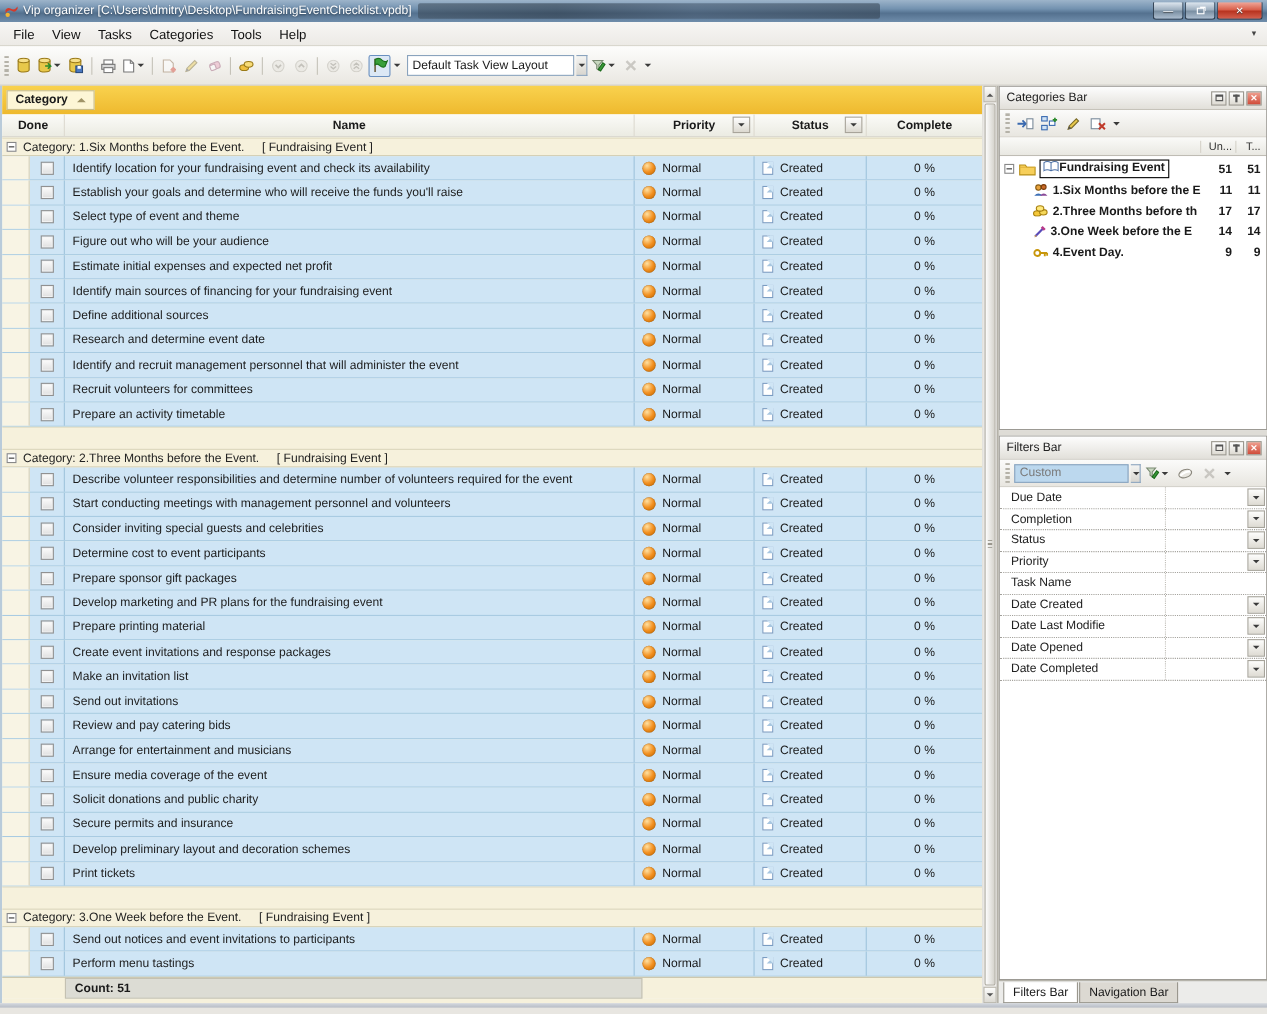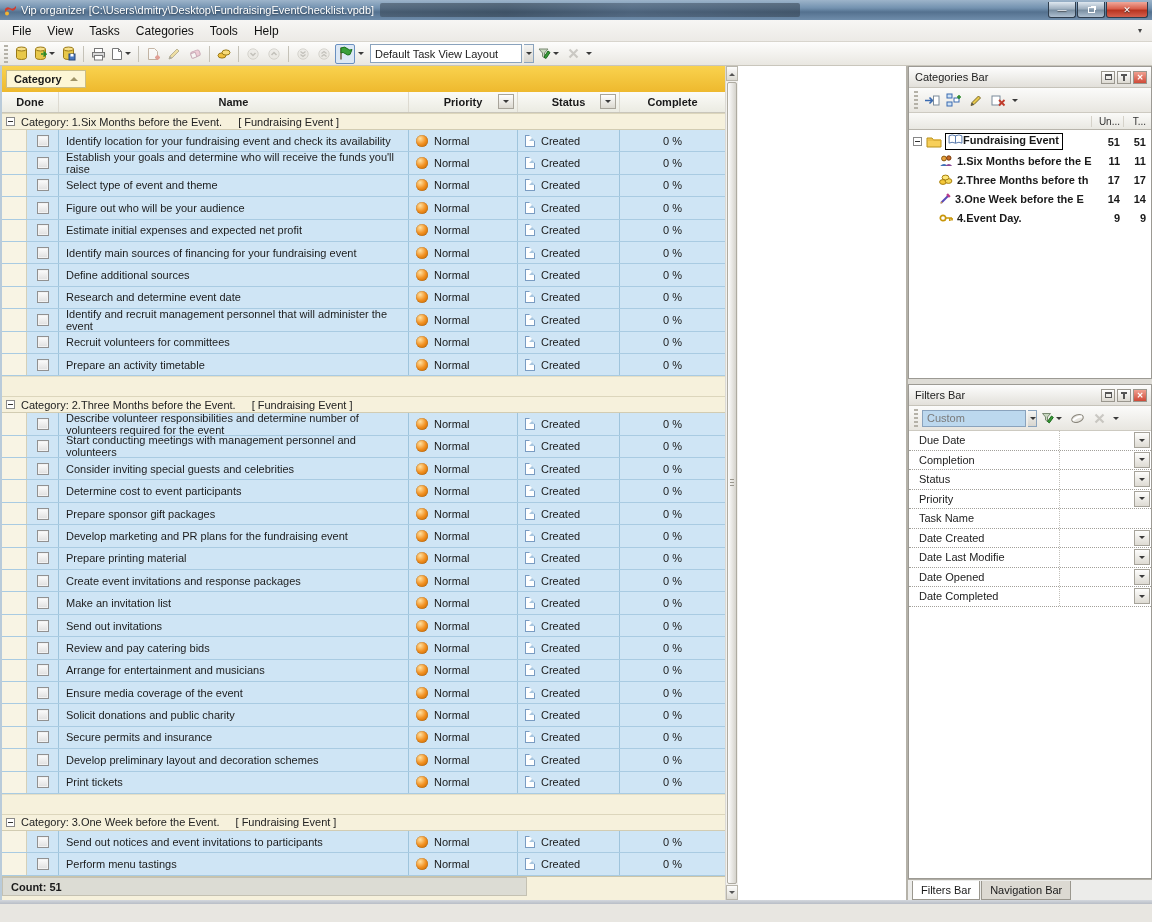--- a/index.html
+++ b/index.html
@@ -15,37 +15,37 @@
   .win-btn { width:28px; height:16px; border:1px solid #2e3d4d; border-top:none; background:linear-gradient(#dfe8f0,#9fb0c0 45%,#7a8fa2 55%,#aebfd0); color:#fff; display:flex; align-items:center; justify-content:center; font-size:9px; text-shadow:0 1px 1px #333; border-radius:0 0 3px 3px; margin-left:1px; }
   .win-btn.close { width:42px; background:linear-gradient(#f0a89a,#d9604c 45%,#b83420 55%,#d4604e); }
   .restore-glyph { width:7px; height:6px; border:1px solid #fff; box-shadow:2px -2px 0 -1px #fff; }
 
   
   .menubar { height:22px; background:linear-gradient(#f7f6f4,#eceae6); border-bottom:1px solid #d8d5cd; display:flex; align-items:center; padding:0 4px; }
   .menu-item { padding:2px 8px; font-size:12px; color:#111; }
   .menu-overflow { margin-left:auto; color:#444; font-size:8px; padding-right:6px; }
 
   
-  .toolbar { height:24px; background:linear-gradient(#fdfdfc,#e9e7e1); border-bottom:1px solid #c9c6bc; display:flex; align-items:center; padding:0 2px; gap:1px; }
+  .toolbar { height:36px; background:linear-gradient(#fdfdfc,#e9e7e1); border-bottom:1px solid #c9c6bc; display:flex; align-items:center; padding:0 2px; gap:1px; }
   .grip { width:4px; height:18px; margin:0 2px; background:repeating-linear-gradient(#b5b2a8 0 2px, transparent 2px 4px); }
   .tbtn { height:20px; min-width:20px; display:flex; align-items:center; justify-content:center; border:1px solid transparent; border-radius:2px; padding:0 1px; }
   .tbtn.hl { border-color:#6a90c0; background:#dce8f5; }
   .tbtn.dis { opacity:.45; }
   .tsep { width:1px; height:16px; background:#c5c2b8; margin:0 3px; }
   .mini-caret { width:0; height:0; border:3px solid transparent; border-top-color:#3a3a3a; margin:3px 1px 0 2px; }
   .tb-combo { width:152px; height:19px; background:#fff; border:1px solid #8aa3bd; display:flex; align-items:center; padding:0 4px; font-size:11px; margin:0 1px 0 4px; }
   .tb-combo-spin { width:10px; height:19px; border:1px solid #8aa3bd; border-left:none; background:linear-gradient(#f4f4f2,#d8d6d0); display:flex; align-items:center; justify-content:center; }
   .tb-combo-spin .mini-caret{ margin:2px 0 0 0; }
 
   
   .main { height:834px; display:flex; background:#fff; }
 
   
   .grid-wrap { width:906px; display:flex; }
-  .grid { width:725px; display:flex; flex-direction:column; border-left:2px solid #b9cbda; }
+  .grid { width:893px; display:flex; flex-direction:column; border-left:2px solid #b9cbda; }
   .group-band { height:26px; background:linear-gradient(#f9d24e,#eeb92e); display:flex; align-items:center; padding:0 4px; }
   .group-chip { background:#fdf6d6; border:1px solid #c9bd8a; height:18px; display:flex; align-items:center; padding:0 7px; font-weight:bold; font-size:11px; gap:8px; }
   .sort-tri { width:0; height:0; border:4px solid transparent; border-bottom-color:#a09468; margin-top:-4px; }
   .col-hdr { height:21px; background:linear-gradient(#fbfbf8,#ebebe2); border-bottom:1px solid #c9c6ba; display:flex; font-weight:bold; align-items:center; }
   .ch { display:flex; align-items:center; justify-content:center; height:100%; border-right:1px solid #dddad0; }
   .ch-done { width:57px; }
   .ch-name { flex:1; }
   .ch-pri { width:109px; position:relative; }
   .ch-st { width:102px; position:relative; }
   .ch-comp { width:105px; border-right:none; }
@@ -66,21 +66,21 @@
   .cb { width:12px; height:12px; background:linear-gradient(#fdfdfd,#dfdfdf); border:1px solid #919191; box-shadow:inset 0 0 0 1px #f2f2f2; }
   .t-name { flex:1; display:flex; align-items:center; padding-left:7px; border-right:1px solid #9fc4dc; color:#1c1c1c; }
   .t-pri { width:109px; display:flex; align-items:center; padding-left:7px; gap:6px; border-right:1px solid #9fc4dc; }
   .ball { width:12px; height:12px; border-radius:50%; background:radial-gradient(circle at 35% 30%, #ffe0a0, #f29020 50%, #c06600 95%); box-shadow:inset 0 0 1px #8a4a00; flex:0 0 auto; }
   .t-st { width:102px; display:flex; align-items:center; padding-left:7px; gap:6px; border-right:1px solid #9fc4dc; }
   .page { width:10px; height:12px; background:#fff; border:1px solid #7a9cc2; position:relative; flex:0 0 auto; }
   .page::after { content:''; position:absolute; right:-1px; top:-1px; border:3px solid transparent; border-top-color:#cfe5f5; border-right-color:#cfe5f5; border-bottom-color:#a8c6e0; }
   .t-comp { width:105px; display:flex; align-items:center; justify-content:center; }
 
   .count-row { height:20px; background:#f6f1dc; border-top:1px solid #c9c4aa; display:flex; align-items:center; }
-  .count-cell { width:525px; height:100%; background:#dcdcd4; border:1px solid #c4c1b2; display:flex; align-items:center; padding-left:8px; font-weight:bold; }
+  .count-cell { margin-left:57px; width:525px; height:100%; background:#dcdcd4; border:1px solid #c4c1b2; display:flex; align-items:center; padding-left:8px; font-weight:bold; }
   .grid-filler { flex:1; background:#f6f1dc; }
 
   
   .vscroll { width:13px; background:#f2f1ee; border-left:1px solid #dcdad4; display:flex; flex-direction:column; }
   .sbtn { height:15px; background:linear-gradient(#fcfcfb,#dcdad3); border:1px solid #b9b6ac; display:flex; align-items:center; justify-content:center; }
   .sb-tri-up { width:0;height:0;border:3px solid transparent; border-bottom-color:#555; margin-top:-2px; }
   .sb-tri-dn { width:0;height:0;border:3px solid transparent; border-top-color:#555; margin-bottom:-2px; }
   .sthumb { flex:1; margin:1px 1px; background:linear-gradient(90deg,#fdfdfd,#d5d3cc); border:1px solid #aeaba1; border-radius:2px; position:relative; }
   .sthumb::after { content:''; position:absolute; left:2px; right:2px; top:50%; height:7px; margin-top:-4px; background:repeating-linear-gradient(#9a978d 0 1px, transparent 1px 3px); }
 

